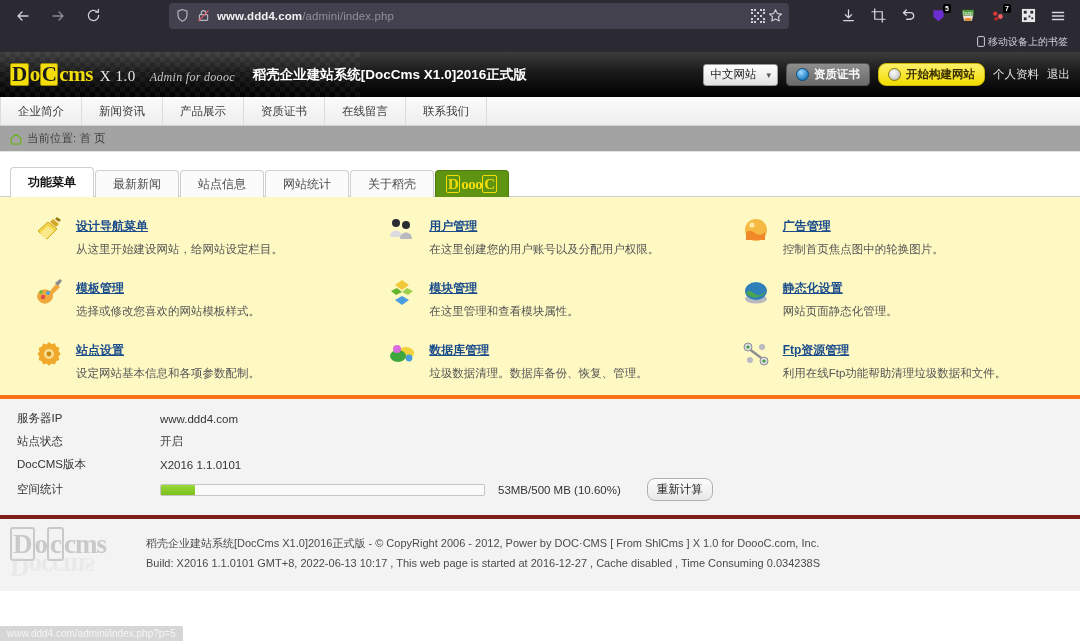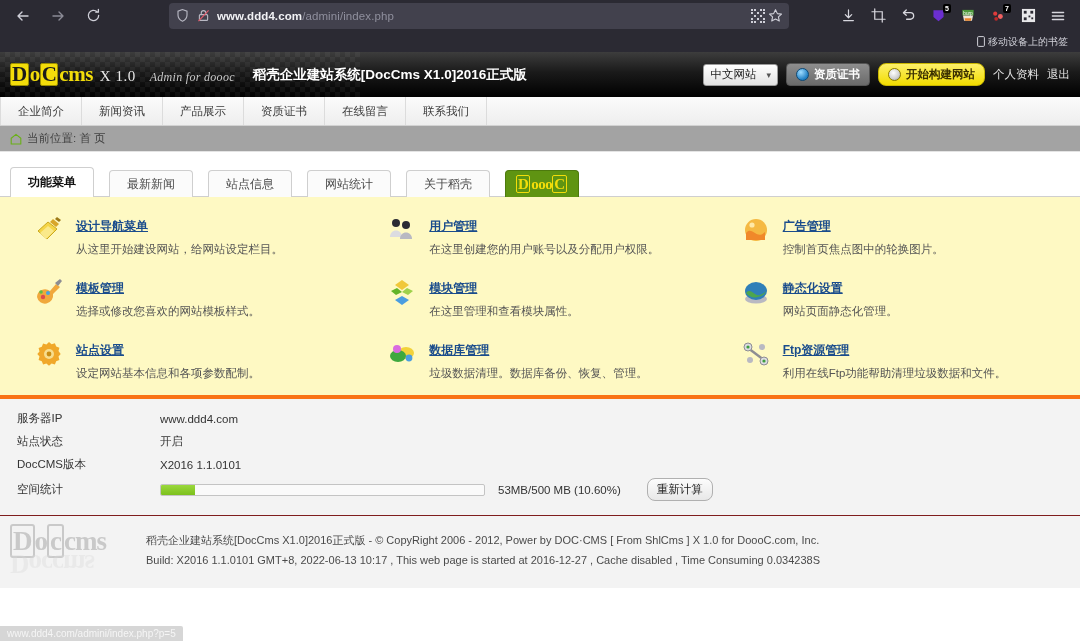--- a/index.html
+++ b/index.html
@@ -155,21 +155,21 @@
   .tabs-wrap {
     padding: 14px 10px 0 10px; background: #fff;
     display: flex; align-items: flex-end;
     border-bottom: 1px solid #cfcfcf; position: relative;
   }
   .tab {
     height: 27px; padding: 0 17px; display: flex; align-items: center;
     font-size: 12px; color: #4a4a4a; background: #fbfbfb;
     border: 1px solid #cfcfcf; border-bottom: none;
     border-top-left-radius: 4px; border-top-right-radius: 4px;
-    margin-right: 15px; cursor: pointer; position: relative; top: 1px;
+    margin-right: 1px; cursor: pointer; position: relative; top: 1px;
     white-space: nowrap;
   }
   .tab.active {
     background: #ffffff; color: #111; font-weight: bold;
     border-color: #cfcfcf; height: 30px; top: 1px;
     box-shadow: 0 -1px 0 #fff inset;
   }
   .tab.logo-tab {
     background: #5f9412; border-color: #4d7a0d; padding: 0 10px; height: 27px;
   }
@@ -216,21 +216,21 @@
   .progress-fill { height: 100%; background: linear-gradient(to bottom,#8ccc2c,#62aa10); }
   .progress-label { margin-left: 13px; font-size: 11.5px; color: #333; }
   .recalc-btn {
     margin-left: 26px; background: linear-gradient(to bottom,#fcfcfc,#e8e8e8);
     border: 1px solid #b0b0b0; border-radius: 8px; padding: 3px 9px;
     font-size: 11.5px; color: #222; cursor: pointer;
   }
 
   
   .footer {
-    background: #f3f3f3; border-top: 1px solid #7f1d1d;
+    background: #f3f3f3; border-top: 4px solid #7f1d1d;
     display: flex; align-items: center; padding: 12px 10px 16px 10px; min-height: 62px;
   }
   .footer-logo {
     width: 128px; flex: 0 0 128px; position: relative; height: 44px;
   }
   .fl-text {
     font-family: "Liberation Serif", serif; font-size: 27px; font-weight: bold;
     color: #c9c9c9; letter-spacing: -1px; line-height: 1;
   }
   .fl-text .bx3 { border: 2px solid #c9c9c9; border-radius: 3px; padding: 0 1px; }

